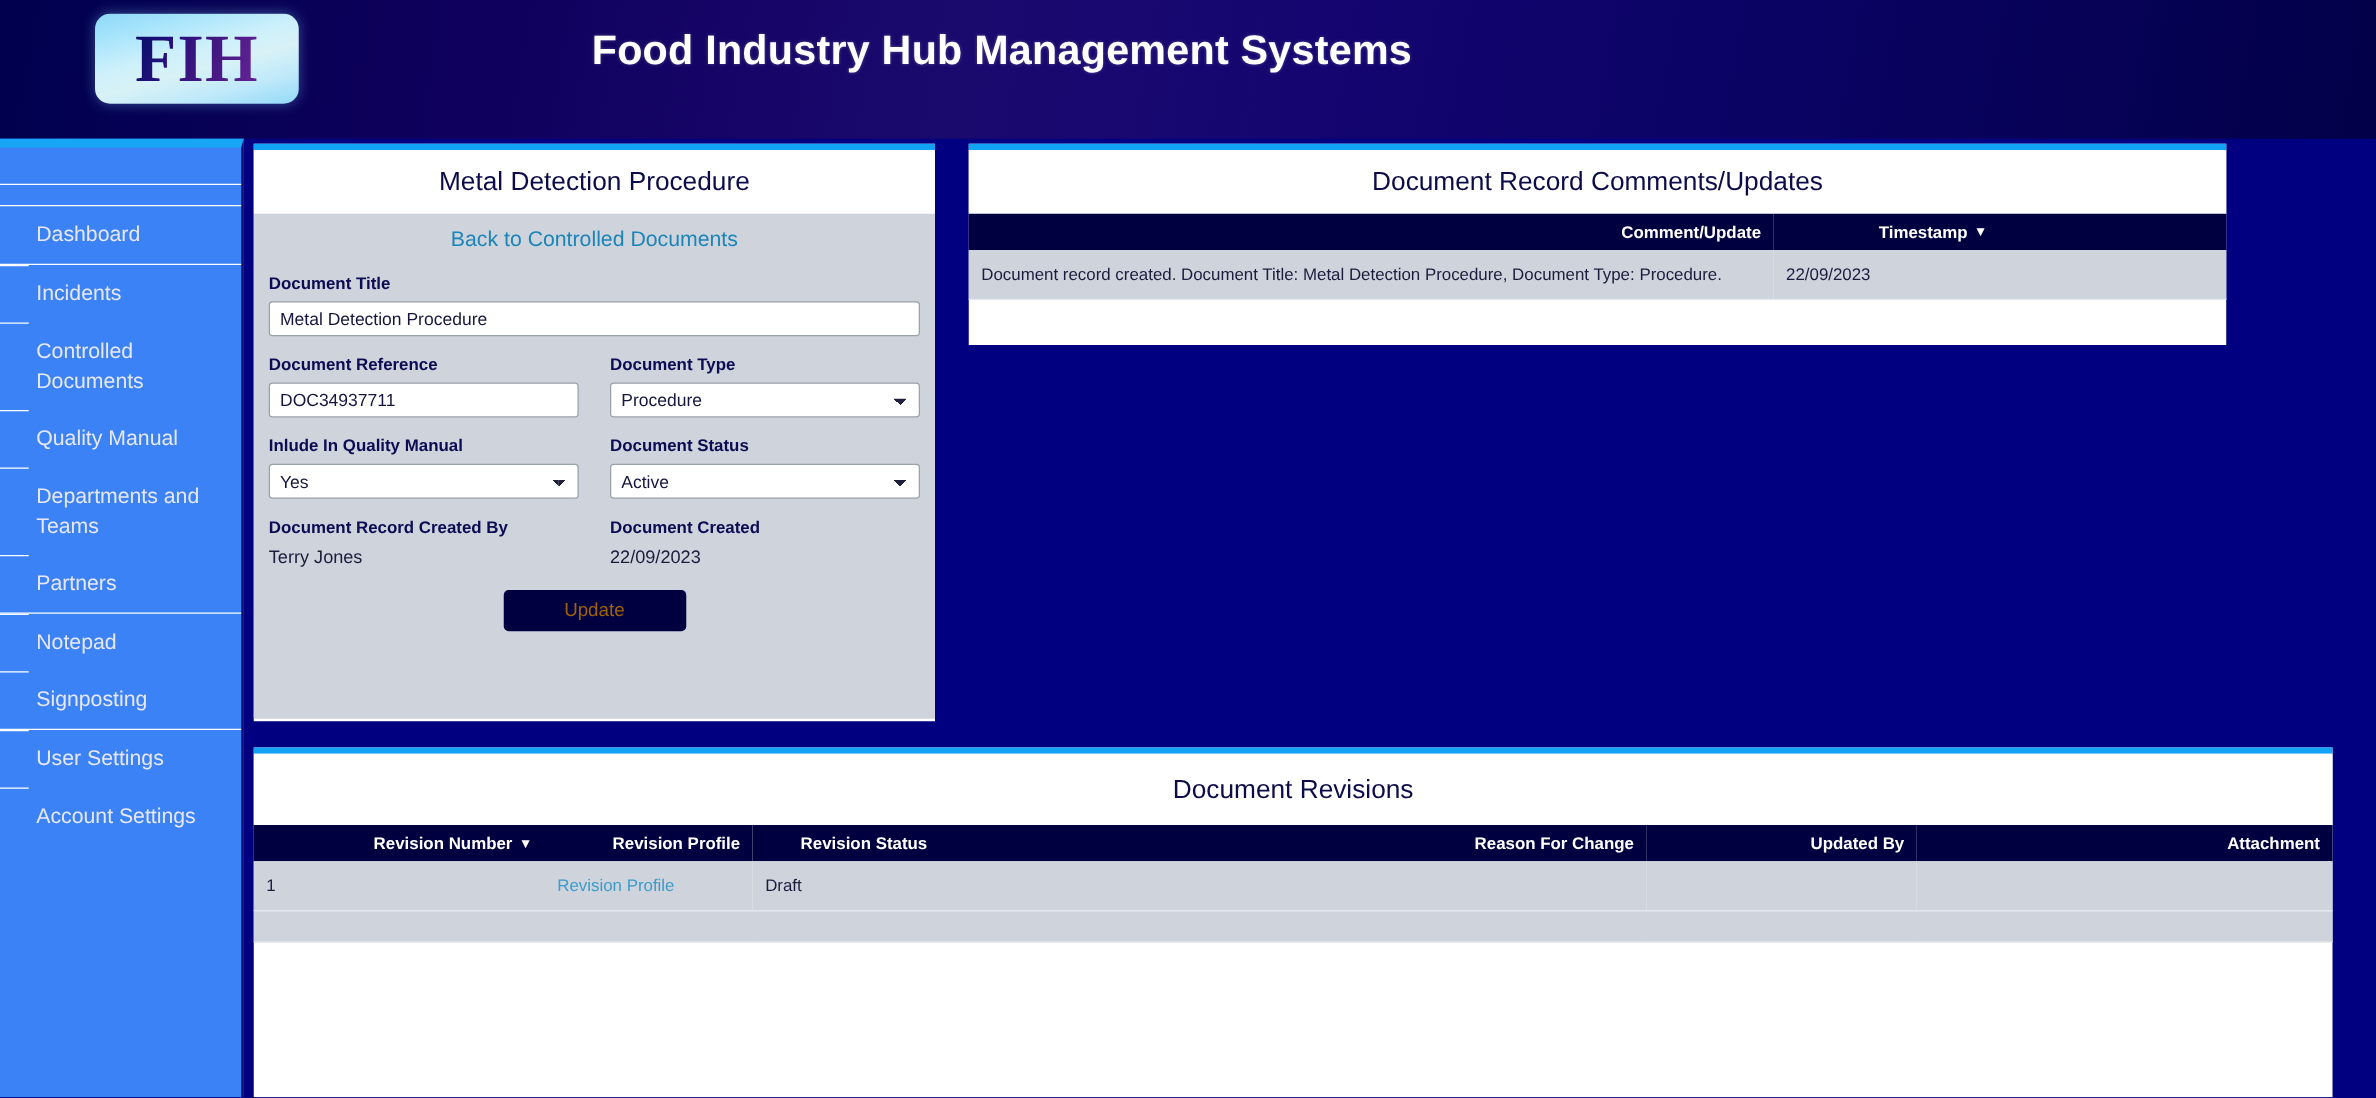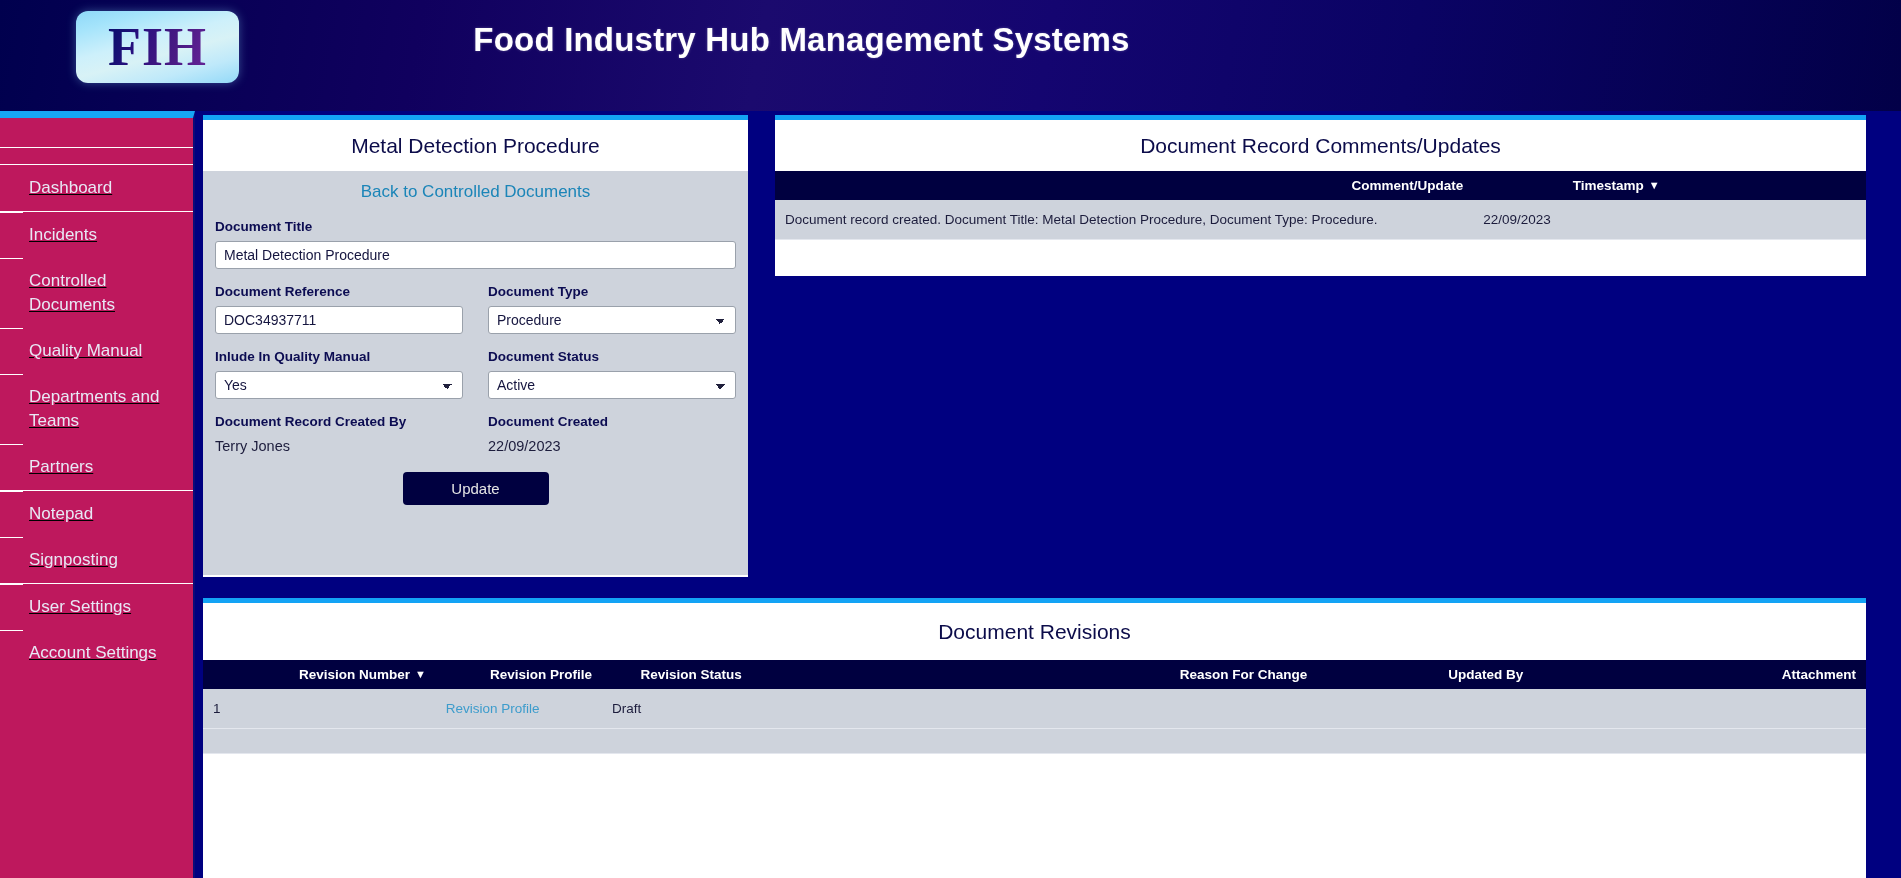--- a/index.html
+++ b/index.html
@@ -75,24 +75,23 @@
     letter-spacing: 0.2px;
     text-shadow: 0 0 3px rgba(255,255,255,0.25);
   }
 
   
   .sidebar {
     position: absolute;
     left: 0; top: 111px;
     width: 195px;
     height: 767px;
-    background: #be185d;
+    background: #3b82f6;
     border-top: 7px solid #16a6f5;
     border-right: 2px solid #0c0c78;
-    text-decoration: underline;
   }
   .sidebar-top-pad { height: 30px; border-bottom: 1px solid #ffffff; }
   .sidebar-sub-pad { height: 17px; border-bottom: 1px solid #ffffff; }
 
   .nav-group { }
   .nav-group + .nav-group { border-top: 1px solid #ffffff; }
 
   .nav-item {
     position: relative;
     padding: 11px 14px 11px 29px;
@@ -187,34 +186,34 @@
   }
   .static-value {
     color: #1c1c3c;
     font-size: 14.5px;
     padding-top: 2px;
   }
   .btn-primary {
     display: block;
     margin: 18px auto 0 auto;
     background: #000040;
-    color: #e5e5e5;
+    color: #a16207;
     border: none;
     border-radius: 4px;
     font-family: "Liberation Sans", sans-serif;
     font-size: 15px;
     width: 146px;
     height: 33px;
     cursor: pointer;
   }
 
   
   #comments-panel {
     left: 775px; top: 115px;
-    width: 1091px; height: 161px;
+    width: 1006px; height: 161px;
   }
   .tbl { width: 100%; border-collapse: collapse; }
   .tbl thead th {
     background: #000040;
     color: #ffffff;
     font-size: 13.5px;
     font-weight: 700;
     text-align: right;
     padding: 7px 10px;
     white-space: nowrap;

